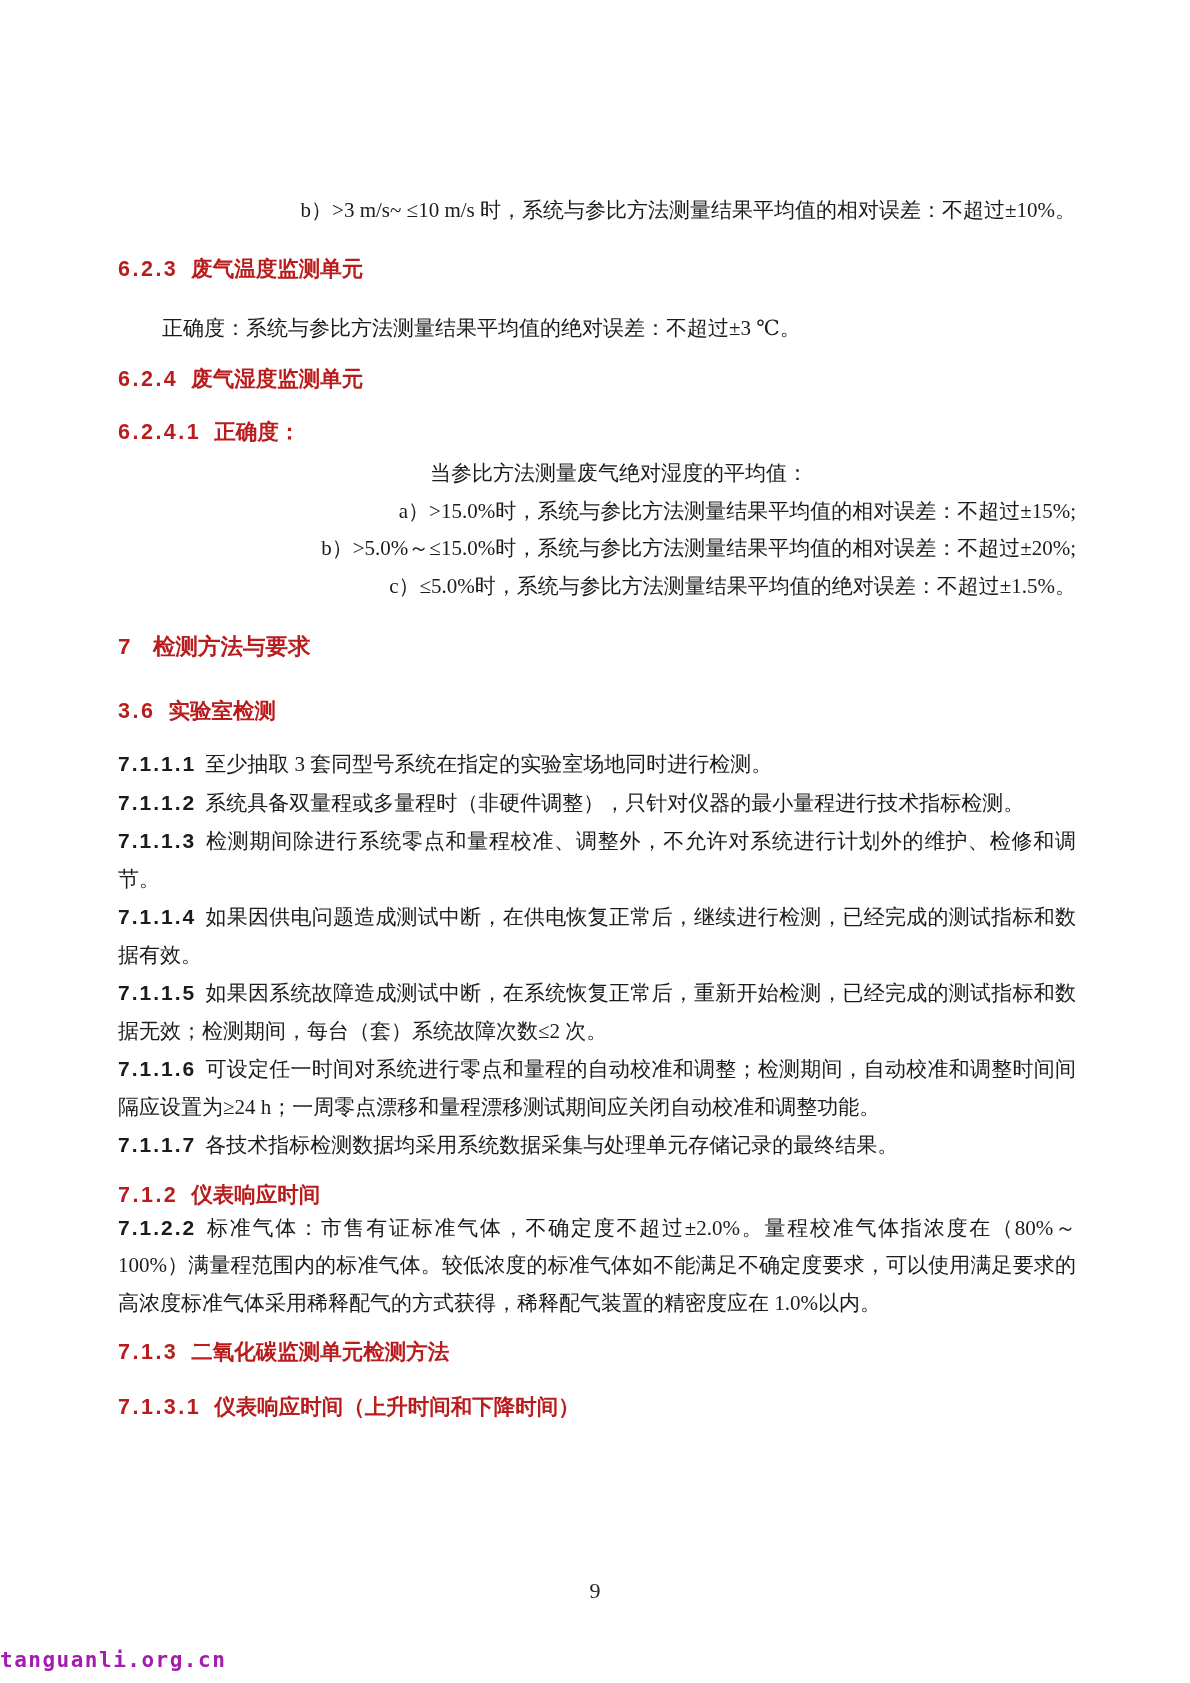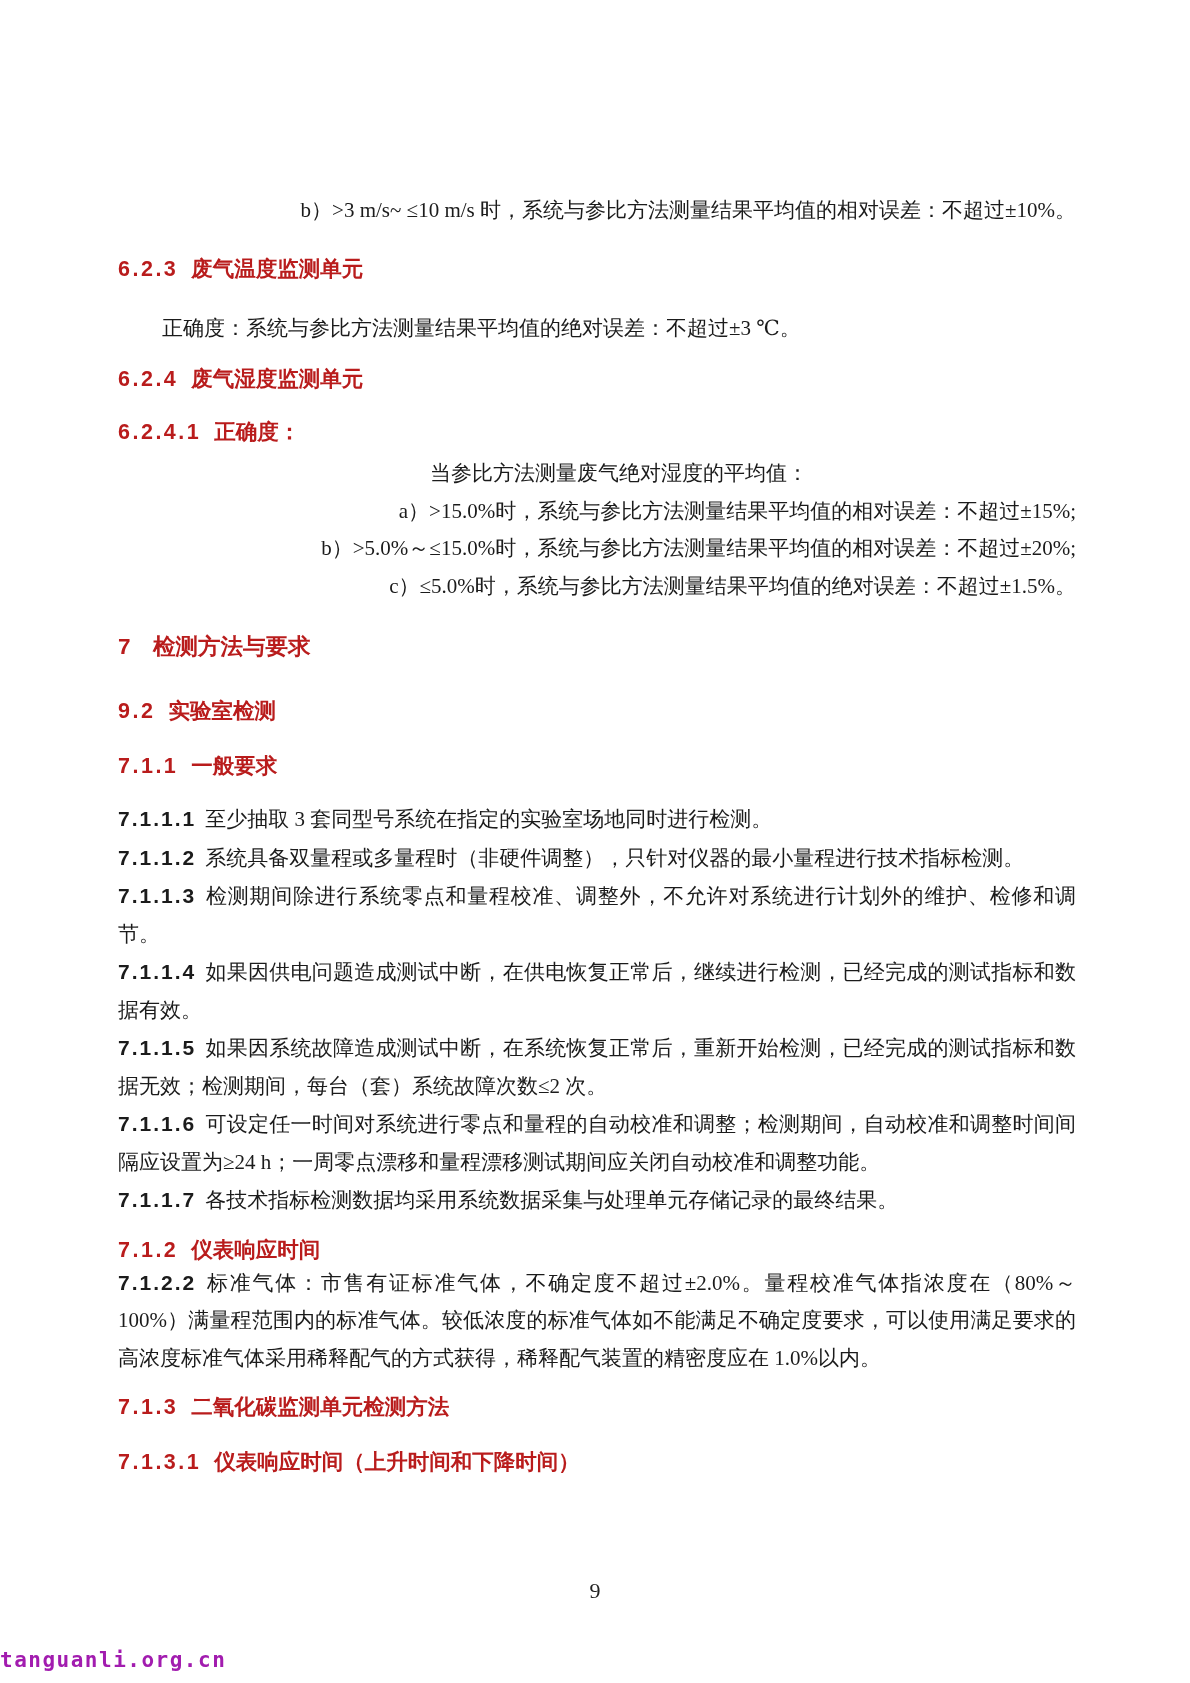--- a/index.html
+++ b/index.html
@@ -94,23 +94,22 @@
     <h3 class="heading mt25"><span class="num">6.2.4.1</span><span>正确度：</span></h3>
 
     <p class="para ind2 mt9 single">当参比方法测量废气绝对湿度的平均值：</p>
 
     <p class="item">a）&gt;15.0%时，系统与参比方法测量结果平均值的相对误差：不超过±15%;</p>
     <p class="item">b）&gt;5.0%～≤15.0%时，系统与参比方法测量结果平均值的相对误差：不超过±20%;</p>
     <p class="item">c）≤5.0%时，系统与参比方法测量结果平均值的绝对误差：不超过±1.5%。</p>
 
     <h2 class="heading chapter mt27"><span class="num" style="margin-right:20px">7</span><span>检测方法与要求</span></h2>
 
-    <h3 class="heading mt35"><span class="num">9.2</span><span>实验室检测</span></h3>
+    <h3 class="heading mt35"><span class="num">3.6</span><span>实验室检测</span></h3>
 
-    <h3 class="heading mt27"><span class="num">7.1.1</span><span>一般要求</span></h3>
 
     <p class="para mt20"><span class="pnum">7.1.1.1</span><span>至少抽取 3 套同型号系统在指定的实验室场地同时进行检测。</span></p>
 
     <p class="para"><span class="pnum">7.1.1.2</span><span>系统具备双量程或多量程时（非硬件调整），只针对仪器的最小量程进行技术指标检测。</span></p>
 
     <p class="para"><span class="pnum">7.1.1.3</span><span>检测期间除进行系统零点和量程校准、调整外，不允许对系统进行计划外的维护、检修和调节。</span></p>
 
     <p class="para"><span class="pnum">7.1.1.4</span><span>如果因供电问题造成测试中断，在供电恢复正常后，继续进行检测，已经完成的测试指标和数据有效。</span></p>
 
     <p class="para"><span class="pnum">7.1.1.5</span><span>如果因系统故障造成测试中断，在系统恢复正常后，重新开始检测，已经完成的测试指标和数据无效；检测期间，每台（套）系统故障次数≤2 次。</span></p>

